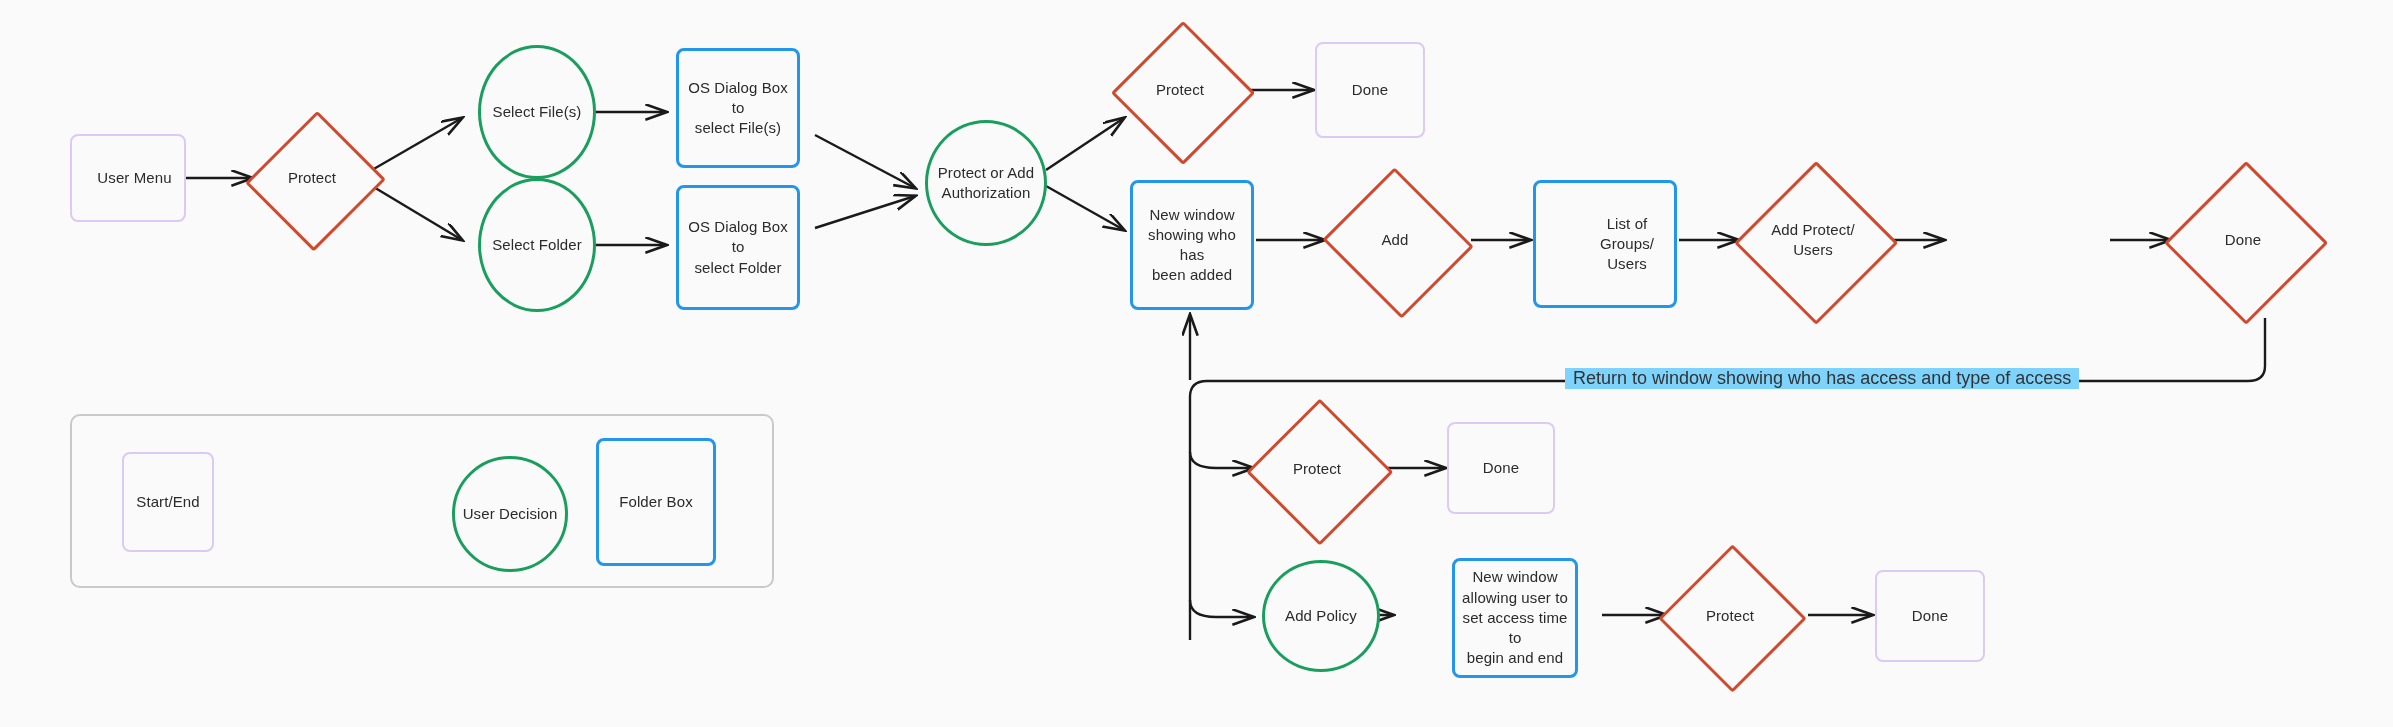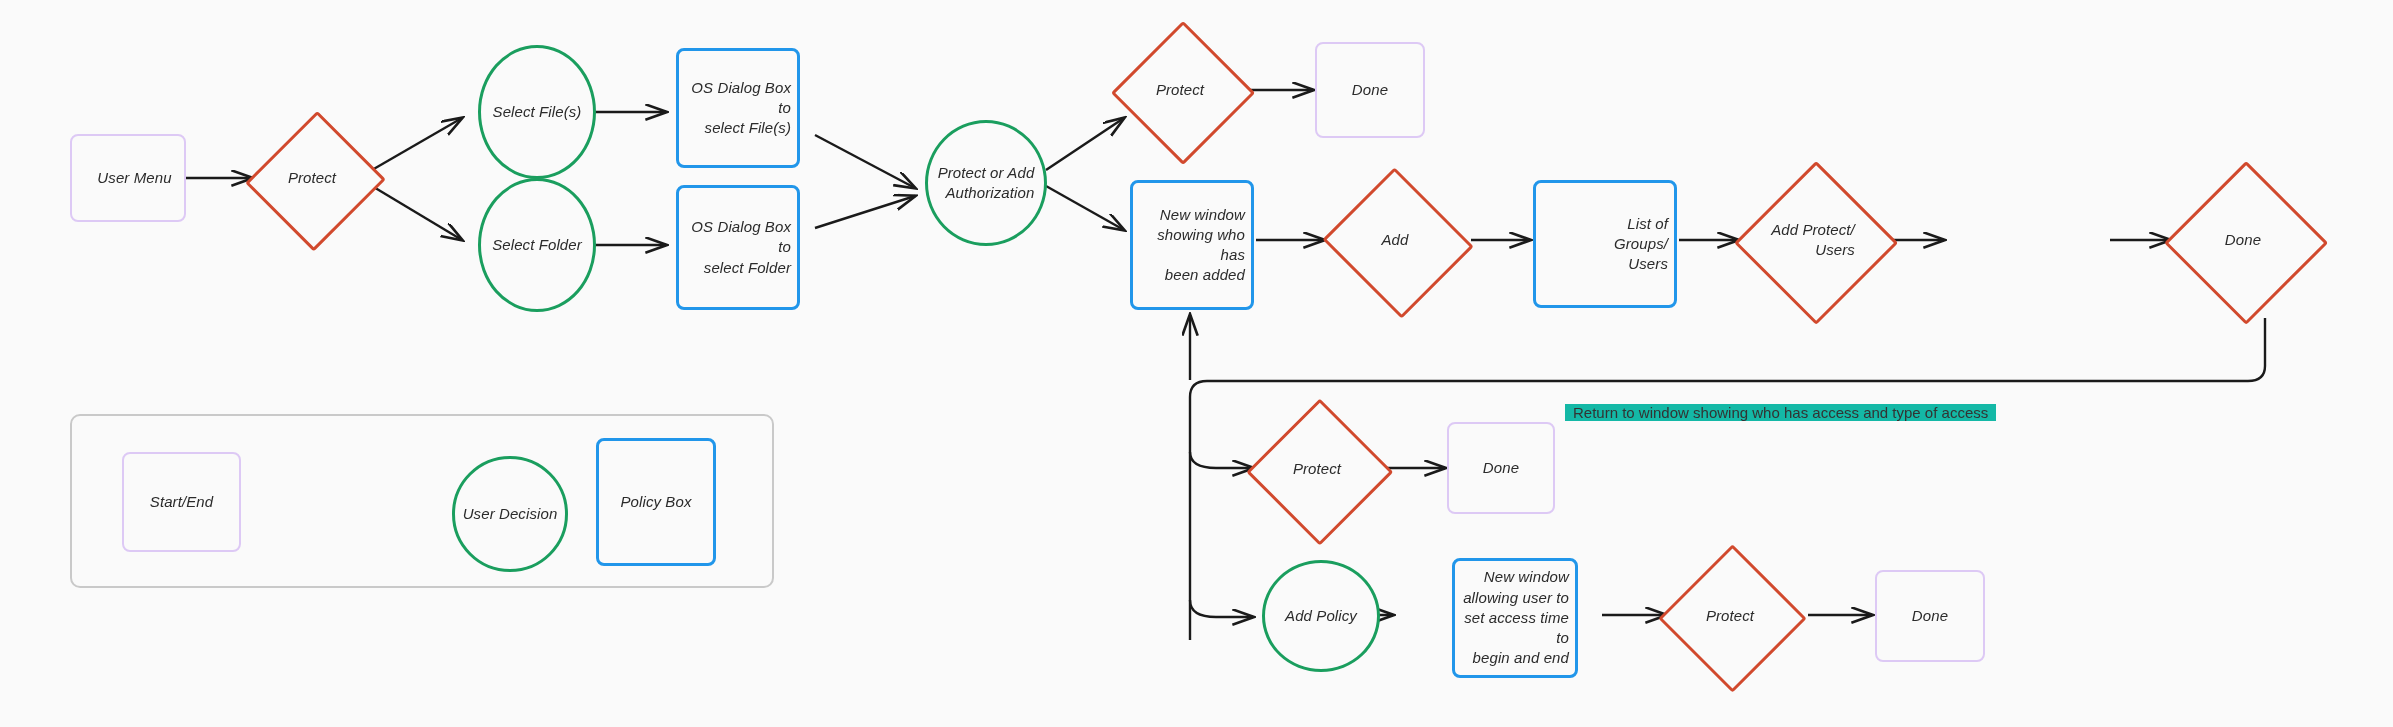--- a/index.html
+++ b/index.html
@@ -6,21 +6,21 @@
   body{
     width:2393px;height:727px;
     background:#fafafa;
     font-family:"Liberation Sans", sans-serif;
     overflow:hidden;
     position:relative;
   }
   #canvas{position:absolute;left:0;top:0;width:2393px;height:727px;}
   svg.edges{position:absolute;left:0;top:0;width:2393px;height:727px;pointer-events:none;}
 
-  .node{position:absolute;box-sizing:border-box;display:flex;align-items:center;justify-content:center;text-align:right;font-style:italic;}
+  .node{position:absolute;box-sizing:border-box;display:flex;align-items:center;justify-content:center;text-align:center;}
   .node .lbl{font-size:15px;color:#2b2b2b;line-height:1.35;letter-spacing:.1px;padding:0 6px;}
 
   
   .n-startend{border:2px solid #ddc9f5;border-radius:8px;background:#fafafa;}
   
   .n-dialog{border:3px solid #2196ea;border-radius:8px;background:#fafafa;}
   
   .n-decision{border:3px solid #1a9e5e;border-radius:50%;background:#fafafa;}
   
   .n-interaction{background:transparent;}
@@ -28,21 +28,21 @@
   .n-interaction .dshape{
     position:absolute;left:14.64%;top:14.64%;width:70.72%;height:70.72%;
     border:3px solid #d1492d;transform:rotate(45deg);border-radius:3px;background:#fafafa;
   }
   .n-interaction .lbl{position:relative;z-index:2;}
 
   
   #legend{position:absolute;left:70px;top:414px;width:700px;height:170px;
           border:2px solid #c9c9c9;border-radius:10px;background:#fafafa;}
 
-  .edge-label{position:absolute;font-size:15px;color:#333;background:#14b8a6;padding:0 8px;white-space:nowrap;margin-top:36px;}
+  .edge-label{position:absolute;font-size:18px;color:#333;background:#7dd3fc;padding:0 8px;white-space:nowrap;}
 </style>
 </head>
 <body>
 
 <div id="canvas">
 
   <svg class="edges" viewBox="0 0 2393 727">
     <defs>
       <marker id="ah" markerWidth="10" markerHeight="10" refX="8.6" refY="3.2" orient="auto" markerUnits="strokeWidth">
         <path d="M0,0 L9,3.2 L0,6.4" fill="none" stroke="#1a1a1a" stroke-width="1.1"></path>
@@ -218,28 +218,28 @@
       </div>
     <div class="lbl">Protect</div>
   </div>
 
   <div class="node n-startend" style="left:1875px;top:570px;width:110px;height:92px;">
     <div class="lbl">Done</div>
   </div>
 
   <div id="legend">
 
-    <div class="node n-startend" style="left:50px;top:36px;width:119px;height:100px;">
+    <div class="node n-startend" style="left:50px;top:36px;width:92px;height:100px;">
       <div class="lbl">Start/End</div>
     </div>
 
 
     <div class="node n-decision" style="left:380px;top:40px;width:116px;height:116px;">
       <div class="lbl">User Decision</div>
     </div>
 
     <div class="node n-dialog" style="left:524px;top:22px;width:120px;height:128px;">
-      <div class="lbl">Policy Box</div>
+      <div class="lbl">Folder Box</div>
     </div>
 
   </div>
 
 </div>
 
 </body></html>

